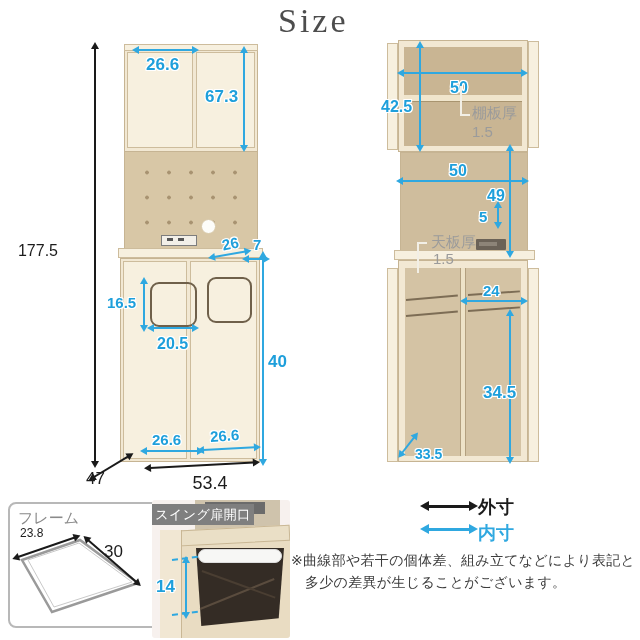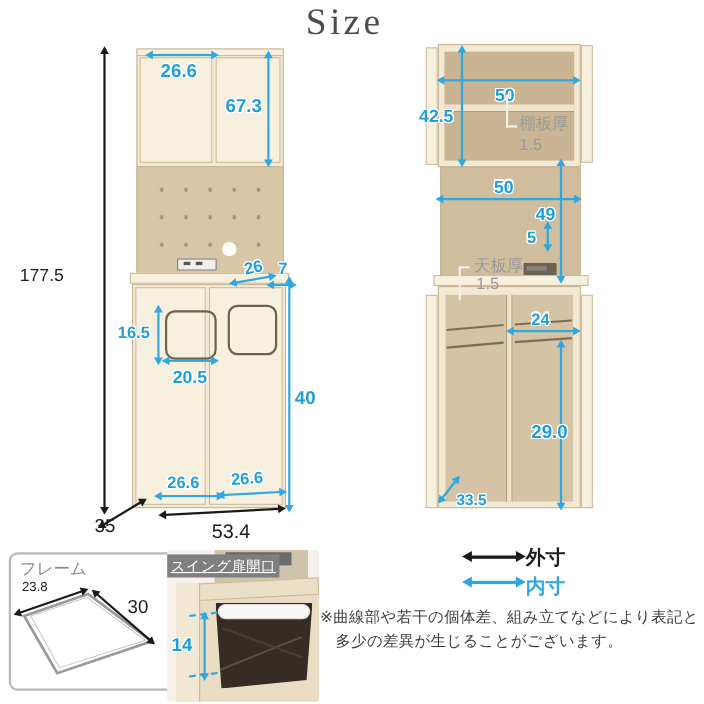--- a/index.html
+++ b/index.html
@@ -74,21 +74,21 @@
   <div class="ar arh" style="left:153px;top:327px;width:40px;"></div>
   <div class="bl" style="left:157px;top:336px;font-size:16px;">20.5</div>
   <div class="ar arv" style="left:262px;top:257px;height:203px;"></div>
   <div class="bl" style="left:268px;top:353px;font-size:17px;">40</div>
   <div class="ar arh" style="left:146px;top:450px;width:52px;"></div>
   <div class="bl" style="left:152px;top:432px;font-size:15px;">26.6</div>
   <div class="ar arh" style="left:203px;top:449px;width:52px;transform:rotate(-3deg);"></div>
   <div class="bl" style="left:210px;top:428px;font-size:15px;transform:rotate(-4deg);">26.6</div>
 
   <div class="ar arh k" style="left:94px;top:476px;width:40px;transform:rotate(-31deg);"></div>
-  <div class="bk" style="left:86px;top:470px;font-size:17px;">35</div>
+  <div class="bk" style="left:86px;top:470px;font-size:17px;">47</div>
   <div class="ar arh k" style="left:150px;top:467px;width:104px;transform:rotate(-3deg);"></div>
   <div class="bk" style="left:185px;top:474px;width:50px;font-size:18px;text-align:center;">53.4</div>
 
   <div class="woodlt" style="left:387px;top:43px;width:11px;height:107px;"></div>
   <div class="woodlt" style="left:528px;top:41px;width:11px;height:107px;"></div>
   <div class="woodlt" style="left:387px;top:268px;width:11px;height:194px;"></div>
   <div class="woodlt" style="left:528px;top:268px;width:11px;height:194px;"></div>
 
   <div class="wood" style="left:398px;top:40px;width:130px;height:112px;"></div>
   <div class="inner" style="left:404px;top:47px;width:118px;height:99px;"></div>
@@ -123,47 +123,47 @@
   <div class="bl" style="left:479px;top:209px;font-size:15px;">5</div>
   <div class="ar arv" style="left:497px;top:207px;height:16px;"></div>
   <div class="abs" style="left:417px;top:242px;width:2px;height:31px;background:#F2EFE6;"></div>
   <div class="abs" style="left:417px;top:242px;width:10px;height:2px;background:#F2EFE6;"></div>
   <div class="gy" style="left:431px;top:233px;font-size:15px;">天板厚</div>
   <div class="gy" style="left:433px;top:250px;font-size:15px;">1.5</div>
 
   <div class="ar arh" style="left:466px;top:300px;width:56px;"></div>
   <div class="bl" style="left:483px;top:283px;font-size:15px;">24</div>
   <div class="ar arv" style="left:509px;top:315px;height:143px;"></div>
-  <div class="bl" style="left:483px;top:384px;font-size:17px;">29.0</div>
+  <div class="bl" style="left:483px;top:384px;font-size:17px;">34.5</div>
   <div class="ar arh" style="left:402px;top:452px;width:20px;transform:rotate(-52deg);"></div>
   <div class="bl" style="left:415px;top:447px;font-size:14px;">33.5</div>
 
   <div class="abs" style="left:8px;top:502px;width:218px;height:126px;background:#fff;border:2px solid #B8B8B8;border-radius:8px;box-sizing:border-box;"></div>
   <div class="gy" style="left:18px;top:509px;font-size:15px;color:#8a8a8a;">フレーム</div>
   <svg class="abs" style="left:8px;top:502px;" width="218" height="126" viewBox="0 0 218 126">
     <polygon points="14,58 72,38 130,81 44,110" fill="none" stroke="#9A9A9A" stroke-width="2.5"></polygon>
     <polygon points="20,58 71,41 124,80 46,105" fill="none" stroke="#C9C9C9" stroke-width="1"></polygon>
   </svg>
   <div class="ar arh k" style="left:18px;top:556px;width:60px;transform:rotate(-19deg);"></div>
   <div class="bk" style="left:20px;top:527px;font-size:12px;">23.8</div>
   <div class="ar arh k" style="left:88px;top:539px;width:64px;transform:rotate(41deg);"></div>
-  <div class="bk" style="left:116px;top:543px;font-size:17px;">30</div>
+  <div class="bk" style="left:104px;top:543px;font-size:17px;">30</div>
 
   <div class="abs" style="left:152px;top:500px;width:138px;height:138px;background:#F7F1EE;border-radius:3px;overflow:hidden;">
     <div class="abs" style="left:43px;top:0px;width:85px;height:30px;background:#CFC3AC;"></div>
     <div class="abs" style="left:53px;top:2px;width:60px;height:12px;background:#6B6B6B;"></div>
     <div class="abs" style="left:8px;top:40px;width:130px;height:98px;background:#E9DCC2;"></div>
     <div class="abs" style="left:11px;top:28px;width:127px;height:16px;background:#EADFC6;border:1px solid #C9B795;transform:rotate(-3deg);box-sizing:border-box;"></div>
     <div class="abs" style="left:8px;top:30px;width:22px;height:108px;background:#F1E7D3;border-right:1px solid #C9B795;box-sizing:border-box;"></div>
     <div class="abs" style="left:44px;top:48px;width:88px;height:78px;background:#342C25;clip-path:polygon(0 0,100% 0,94% 90%,6% 100%);"></div>
     <div class="line" style="left:48px;top:108px;width:80px;height:1.5px;background:#5A4C3E;transform:rotate(-22deg);"></div>
     <div class="line" style="left:50px;top:70px;width:78px;height:1.5px;background:#4A3E32;transform:rotate(20deg);"></div>
     <div class="abs" style="left:46px;top:49px;width:84px;height:14px;background:#F7F7F5;border:1px solid #DDD;border-radius:7px;box-sizing:border-box;"></div>
   </div>
-  <div class="abs" style="left:152px;top:504px;width:102px;height:21px;background:#7F7F7F;color:#fff;font-size:13px;line-height:21px;text-align:center;letter-spacing:.5px;text-decoration:underline;">スイング扉開口</div>
+  <div class="abs" style="left:152px;top:504px;width:102px;height:21px;background:#7F7F7F;color:#fff;font-size:13px;line-height:21px;text-align:center;letter-spacing:.5px;">スイング扉開口</div>
   <div class="line" style="left:172px;top:559px;width:26px;border-top:2px dashed #2FA8E0;transform:rotate(-7deg);"></div>
   <div class="line" style="left:172px;top:614px;width:26px;border-top:2px dashed #2FA8E0;transform:rotate(-7deg);"></div>
   <div class="ar arv" style="left:185px;top:562px;height:51px;"></div>
   <div class="bl" style="left:156px;top:578px;font-size:17px;">14</div>
 
   <div class="ar arh k big" style="left:428px;top:505px;width:42px;"></div>
   <div class="bk" style="left:478px;top:498px;font-size:18px;font-weight:bold;">外寸</div>
   <div class="ar arh big" style="left:428px;top:528px;width:42px;"></div>
   <div class="abs" style="left:478px;top:521px;font-size:18px;font-weight:bold;color:#2FA8E0;">内寸</div>
 

